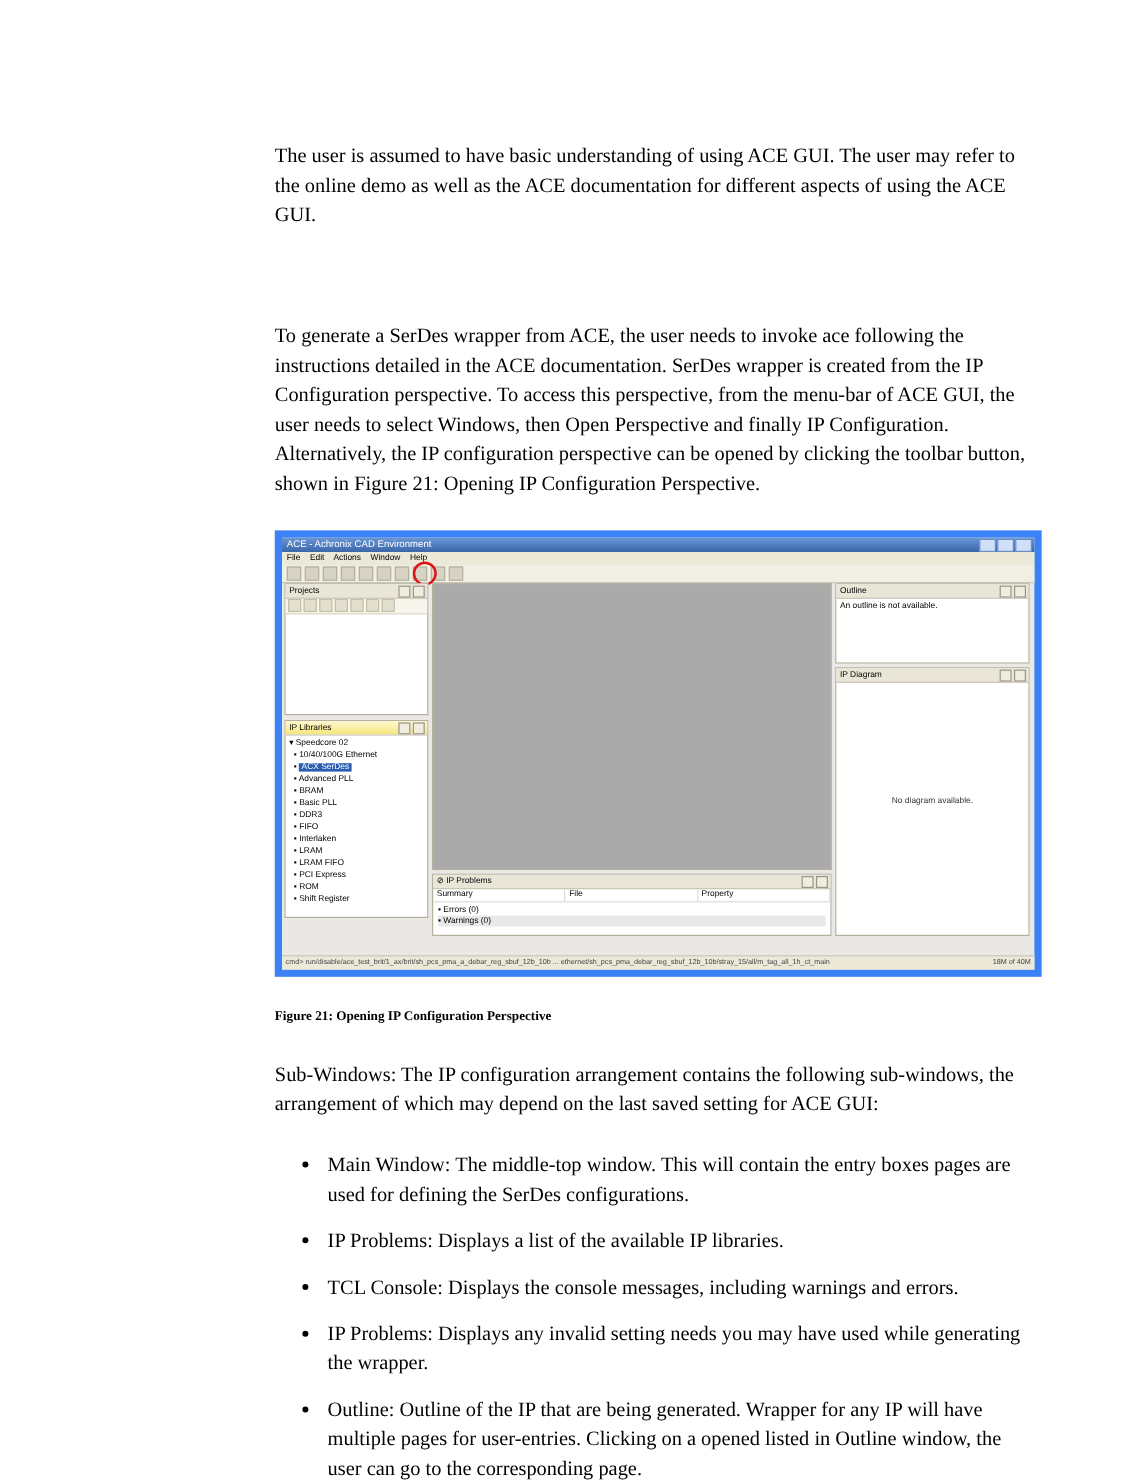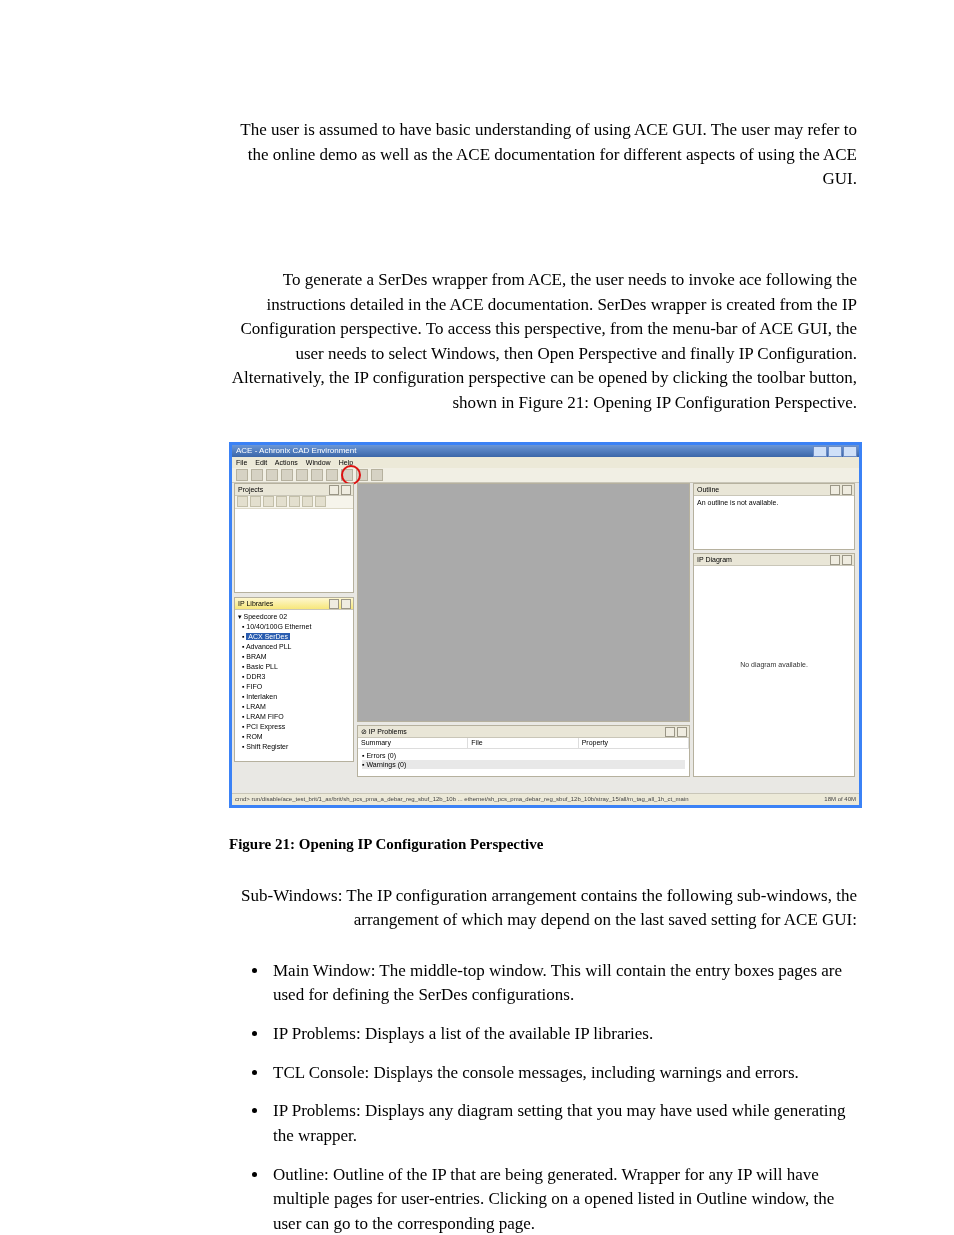--- a/index.html
+++ b/index.html
@@ -1,24 +1,24 @@
 <!DOCTYPE html>
 <html><head>
 <meta charset="utf-8">
 <style>
   html,body{margin:0;padding:0;background:#fff;}
   body{font-family:"Palatino Linotype","Book Antiqua",Palatino,Georgia,serif;
        color:#000;font-size:17px;line-height:1.45;}
   .page{width:954px;min-height:1235px;margin:0 auto;position:relative;
         padding:118px 97px 50px 229px;box-sizing:border-box;}
-  .para{margin:0 0 26px 0;text-align:right;}
+  .para{margin:0 0 26px 0;text-align:left;}
   .figure-wrap{margin:10px 0 20px 0;}
   .fig{width:627px;height:360px;position:relative;
        font-family:Tahoma,Arial,sans-serif;font-size:7px;color:#000;
-       border:3px solid #3b82f6;background:#e9e8e4;}
+       border:6px solid #3b82f6;background:#e9e8e4;}
   .ttlbar{position:absolute;left:0;top:0;right:0;height:12px;
           background:linear-gradient(#6a96d6,#3b66a8);color:#fff;
           padding-left:4px;line-height:12px;font-size:8px;}
   .ttlbtns{position:absolute;right:2px;top:1px;display:flex;gap:1px;}
   .ttlbtns span{width:12px;height:9px;background:#cfe0f8;border:1px solid #6b8bc4;}
   .menubar{position:absolute;left:0;top:12px;right:0;height:11px;
            background:#ece9d8;padding-left:4px;line-height:11px;}
   .menubar span{margin-right:6px;}
   .tbar{position:absolute;left:0;top:23px;right:0;height:14px;
         background:#f1efe4;border-bottom:1px solid #c9c6b8;padding-left:4px;
@@ -48,21 +48,21 @@
   .probcols div{flex:1;border-right:1px solid #ddd;padding-left:3px;}
   .probbody{padding:2px 4px;line-height:9px;}
   .warnrow{background:#e8e8e8;}
   .outline{left:461px;top:38px;width:162px;height:67px;}
   .ipd{left:461px;top:108px;width:162px;height:224px;}
   .ipd-msg{position:absolute;left:0;right:0;top:50%;transform:translateY(-50%);
            text-align:center;color:#333;}
   .status{position:absolute;left:0;bottom:0;right:0;height:11px;background:#ece9d8;
           border-top:1px solid #c9c6b8;display:flex;align-items:center;
           padding:0 3px;font-size:6px;color:#444;justify-content:space-between;}
-  .caption{font-weight:bold;font-size:15px;margin:26px 0 28px 0;}
+  .caption{font-weight:bold;font-size:11px;margin:26px 0 28px 0;}
   ul.bul{margin:0 0 0 40px;padding:0;}
   ul.bul li{margin:0 0 14px 0;padding-left:4px;}
 </style>
 </head>
 <body>
 
 <div class="page">
 
   <p class="para">The user is assumed to have basic understanding of using ACE GUI. The user may refer to the online demo as well as the ACE documentation for different aspects of using the ACE GUI.</p>
 
@@ -200,18 +200,18 @@
   </div>
 
   <div class="caption">Figure 21: Opening IP Configuration Perspective</div>
 
   <p class="para">Sub-Windows: The IP configuration arrangement contains the following sub-windows, the arrangement of which may depend on the last saved setting for ACE GUI:</p>
 
   <ul class="bul">
     <li>Main Window: The middle-top window. This will contain the entry boxes pages are used for defining the SerDes configurations.</li>
     <li>IP Problems: Displays a list of the available IP libraries.</li>
     <li>TCL Console: Displays the console messages, including warnings and errors.</li>
-    <li>IP Problems: Displays any diagram setting that you may have used while generating the wrapper.</li>
+    <li>IP Problems: Displays any invalid setting needs you may have used while generating the wrapper.</li>
     <li>Outline: Outline of the IP that are being generated. Wrapper for any IP will have multiple pages for user-entries. Clicking on a opened listed in Outline window, the user can go to the corresponding page.</li>
 
   </ul>
 
 </div>
 
 </body></html>

